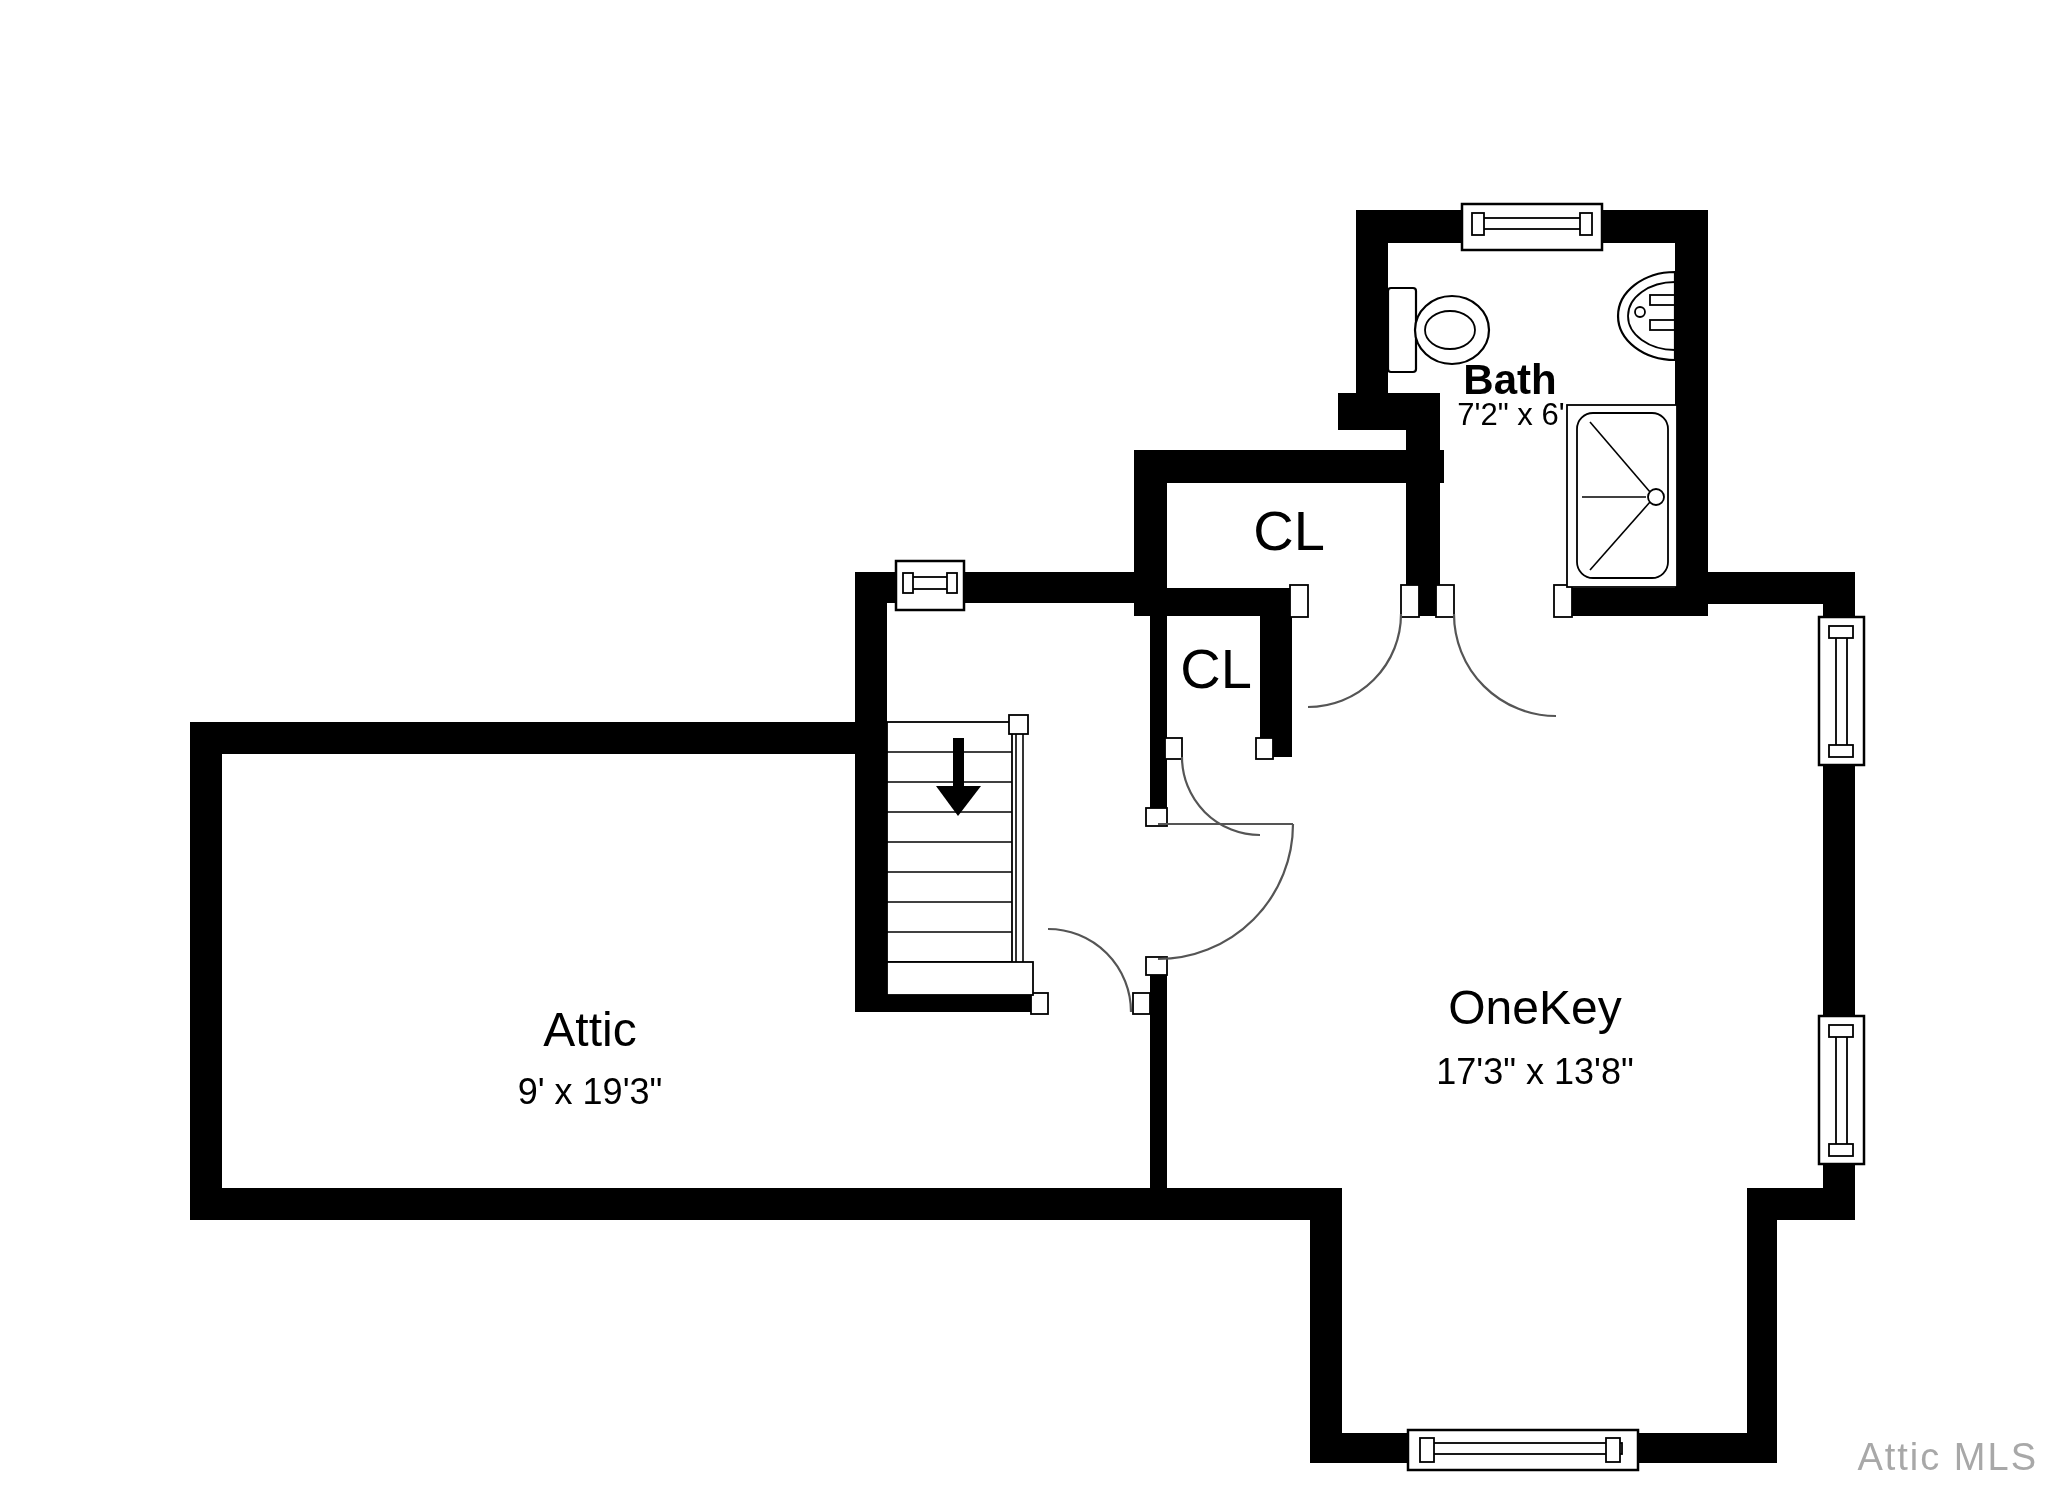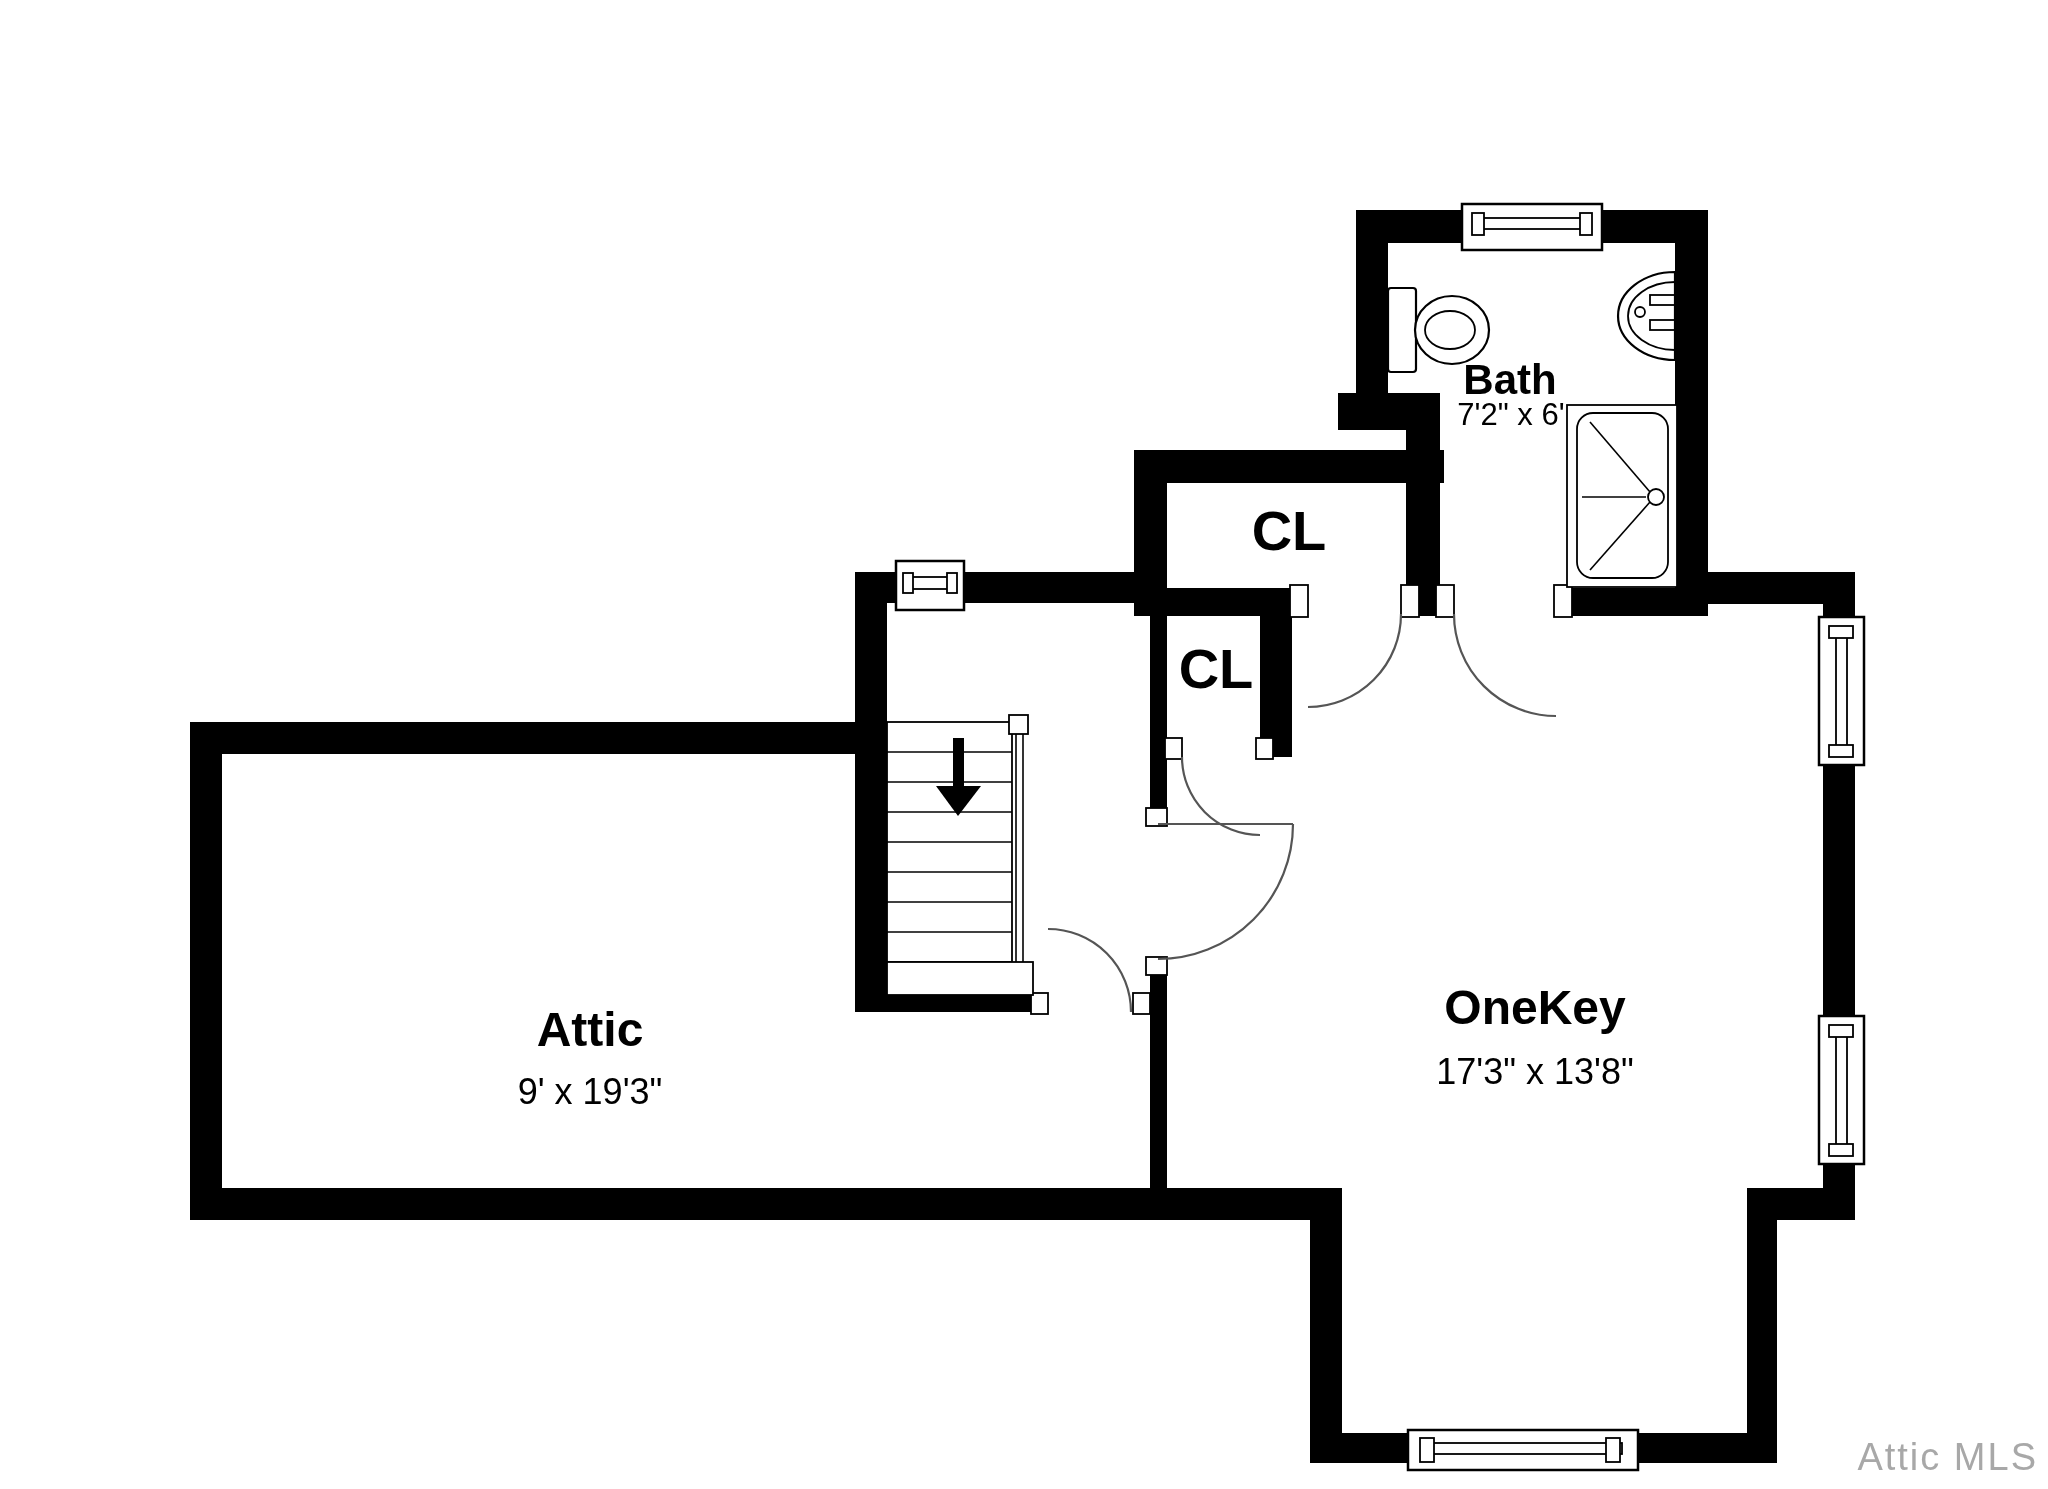--- a/index.html
+++ b/index.html
@@ -1,25 +1,25 @@
 <!DOCTYPE html>
 <html><head>
 <meta charset="utf-8">
 <style>
   html,body{margin:0;padding:0;background:#fff;}
   .page{position:relative;width:2048px;height:1489px;background:#ffffff;overflow:hidden;
         font-family:"Liberation Sans", sans-serif;}
   .plan-svg{position:absolute;left:0;top:0;}
   .label{position:absolute;transform:translate(-50%,-50%);white-space:nowrap;color:#000;line-height:1;}
   .title{font-size:64px;font-weight:bold;letter-spacing:1px;}
-  .room-name{font-size:48px;font-weight:bold;}
+  .room-name{font-size:48px;font-weight:normal;}
   .room-dims{font-size:36px;font-weight:normal;}
   .bath-name{font-size:42px;font-weight:bold;}
   .bath-dims{font-size:31px;font-weight:normal;}
-  .cl-name{font-size:56px;font-weight:bold;}
+  .cl-name{font-size:56px;font-weight:normal;}
   .watermark{position:absolute;right:10px;bottom:10px;font-size:38px;color:#a8a8a8;
              letter-spacing:2px;font-weight:normal;}
   .wall{fill:#000;}
   .win{fill:#fff;stroke:#000;stroke-width:2.5;}
   .win-in{fill:#fff;stroke:#000;stroke-width:1.8;}
   .jamb{fill:#fff;stroke:#000;stroke-width:1.8;}
   .arc{fill:none;stroke:#555;stroke-width:2.2;}
   .fix{fill:#fff;stroke:#000;stroke-width:2.2;}
   .fix-thin{fill:none;stroke:#000;stroke-width:1.8;}
   .tread{stroke:#000;stroke-width:1.6;}

